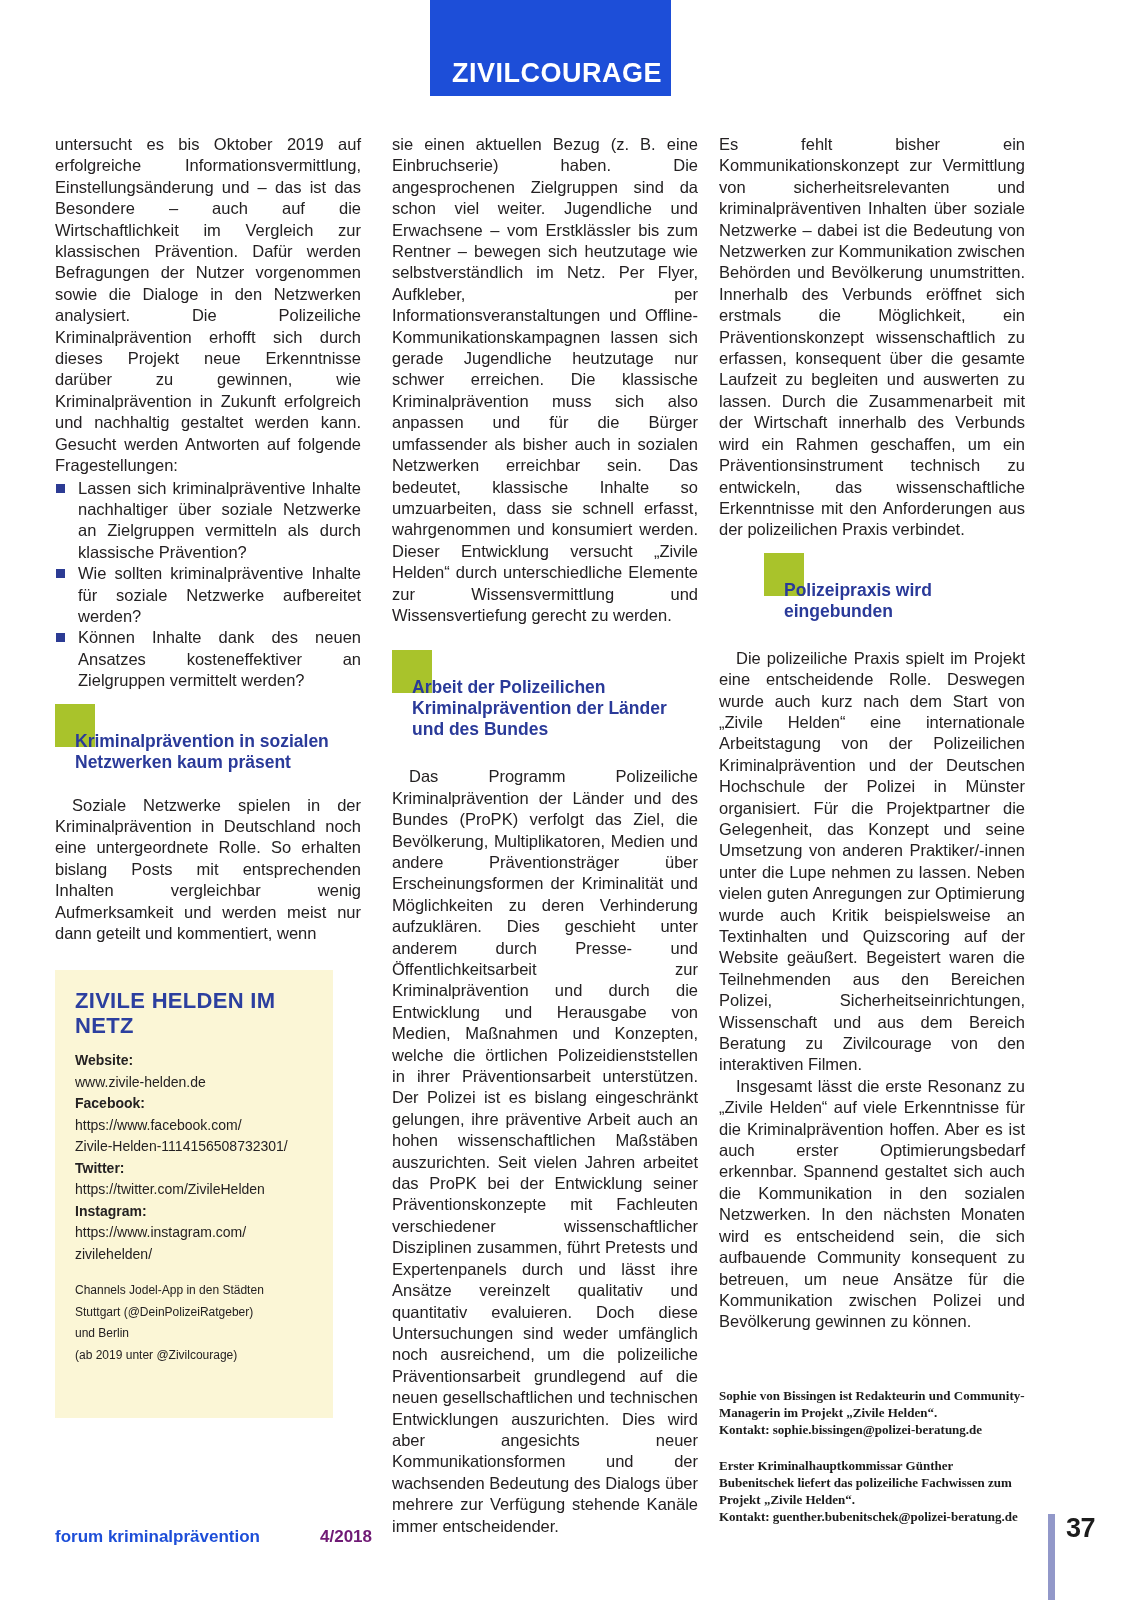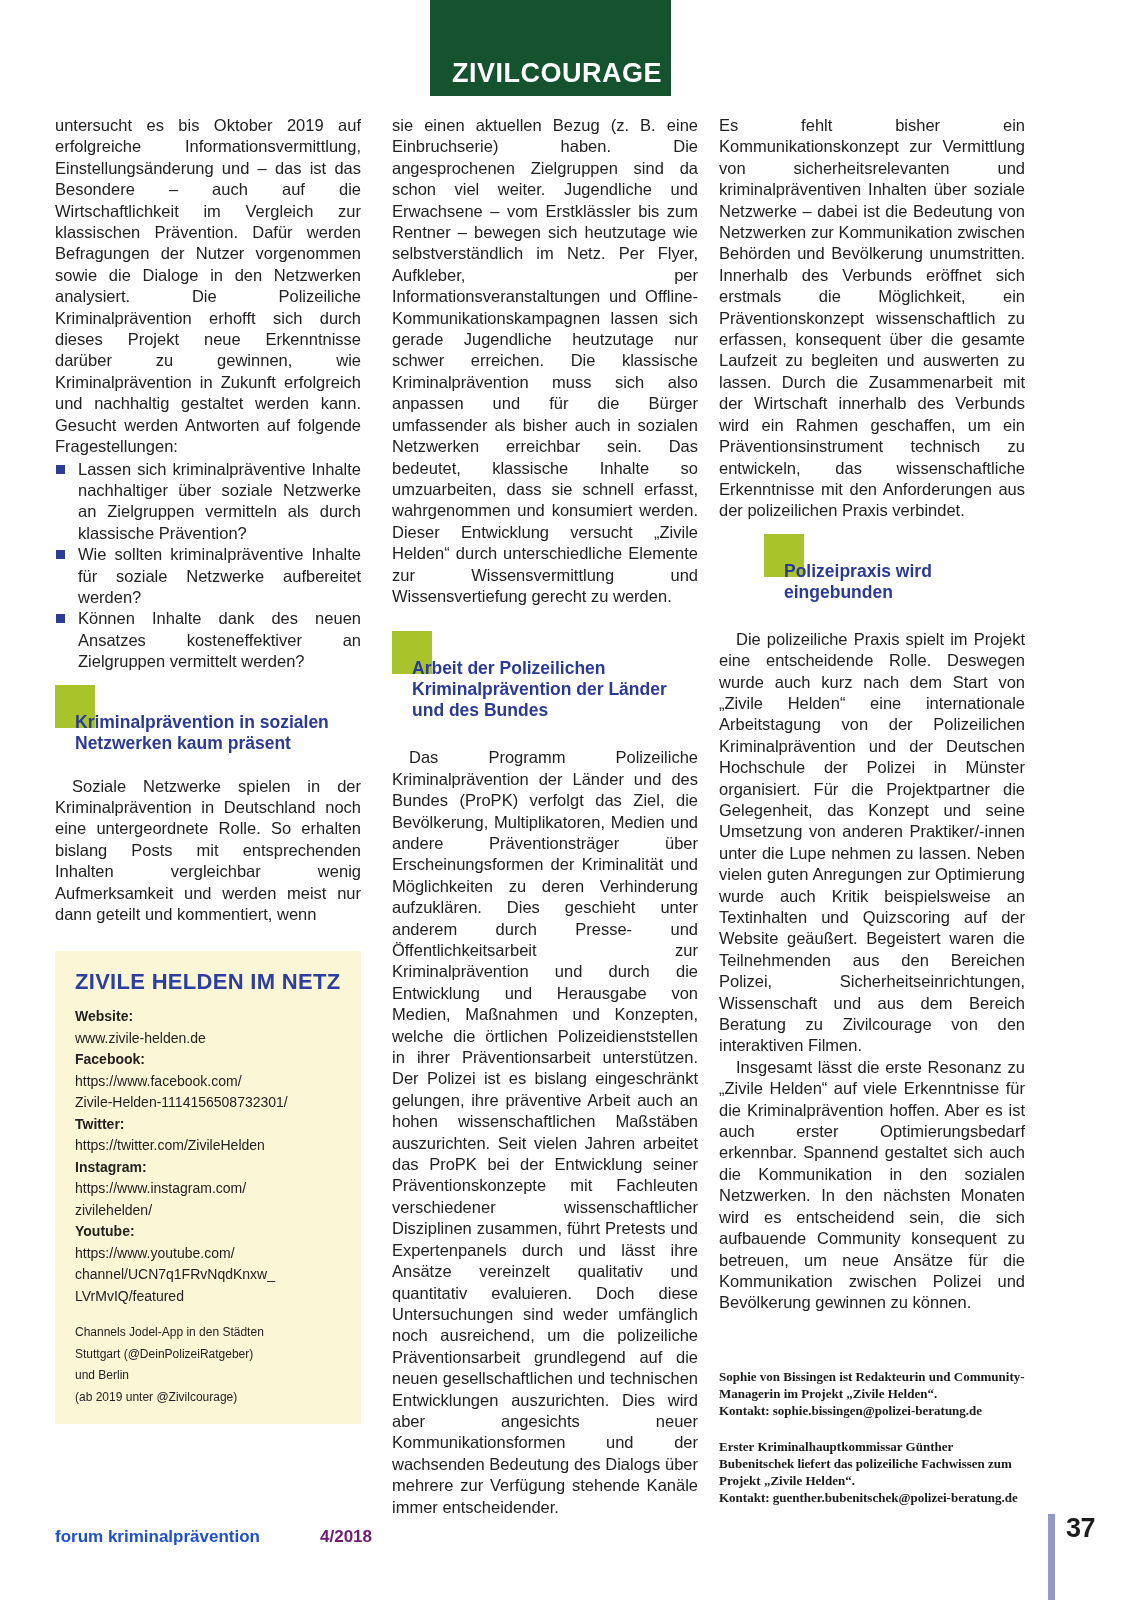--- a/index.html
+++ b/index.html
@@ -5,30 +5,30 @@
   html,body { margin:0; padding:0; background:#ffffff; }
   .page {
     position:relative; width:1132px; height:1600px; background:#ffffff;
     font-family:"Liberation Sans","DejaVu Sans",sans-serif;
     color:#242122; overflow:hidden;
   }
 
   
   .masthead {
     position:absolute; left:430px; top:0; width:241px; height:96px;
-    background:#14532d;
+    background:#1d4ed8;
   }
   .masthead .mast-title {
     position:absolute; left:22px; bottom:7px; color:#ffffff;
     font-size:27px; font-weight:bold; letter-spacing:0.5px;
   }
 
   
   .col {
-    position:absolute; top:115px; width:306px;
+    position:absolute; top:134px; width:306px;
     font-size:16.5px; line-height:21.4px; text-align:justify;
     hyphens:auto; -webkit-hyphens:auto;
   }
   .col1 { left:55px; }
   .col2 { left:392px; }
   .col3 { left:719px; }
   .col p { margin:0; }
   .col p.indent { text-indent:17px; }
 
   
@@ -49,21 +49,21 @@
     position:relative; margin:0 0 0 20px; padding-top:27px;
     font-size:17.5px; line-height:21px; font-weight:bold; color:#2a3a99;
   }
   .sect.m1 { margin-top:12px; margin-bottom:22px; }
   .sect.m2 { margin-top:24px; margin-bottom:26px; }
   .sect.m3 { margin-top:12px; margin-bottom:26px;margin-left:45px; }
 
   
   .infobox {
     margin-top:26px; background:#fbf6d6; box-sizing:border-box;
-    width:306px; min-height:448px; padding:16px 18px 16px 20px;
+    width:278px; min-height:448px; padding:16px 18px 16px 20px;
     text-align:left;
   }
   .infobox h2 {
     margin:2px 0 12px 0; color:#2c3f9f; font-size:22px; line-height:25px;
     font-weight:bold; letter-spacing:0.3px;
   }
   .infobox .entry { font-size:14px; line-height:21.5px; }
   .infobox .label { font-weight:bold; }
   .infobox .vline { white-space:nowrap; }
   .infobox .note { margin-top:15px; font-size:12px; line-height:21.5px; }
@@ -129,26 +129,20 @@
       </div>
       <div class="entry">
         <div class="label">Twitter:</div>
         <div class="vline">https://twitter.com/ZivileHelden</div>
       </div>
       <div class="entry">
         <div class="label">Instagram:</div>
         <div class="vline">https://www.instagram.com/</div>
         <div class="vline">zivilehelden/</div>
       </div>
-      <div class="entry">
-        <div class="label">Youtube:</div>
-        <div class="vline">https://www.youtube.com/</div>
-        <div class="vline">channel/UCN7q1FRvNqdKnxw_</div>
-        <div class="vline">LVrMvIQ/featured</div>
-      </div>
       <div class="note">
         <div>Channels Jodel-App in den Städten</div>
         <div>Stuttgart (@DeinPolizeiRatgeber)</div>
         <div>und Berlin</div>
         <div>(ab 2019 unter @Zivilcourage)</div>
       </div>
     </div>
   </div>
 
   <div class="col col2">

